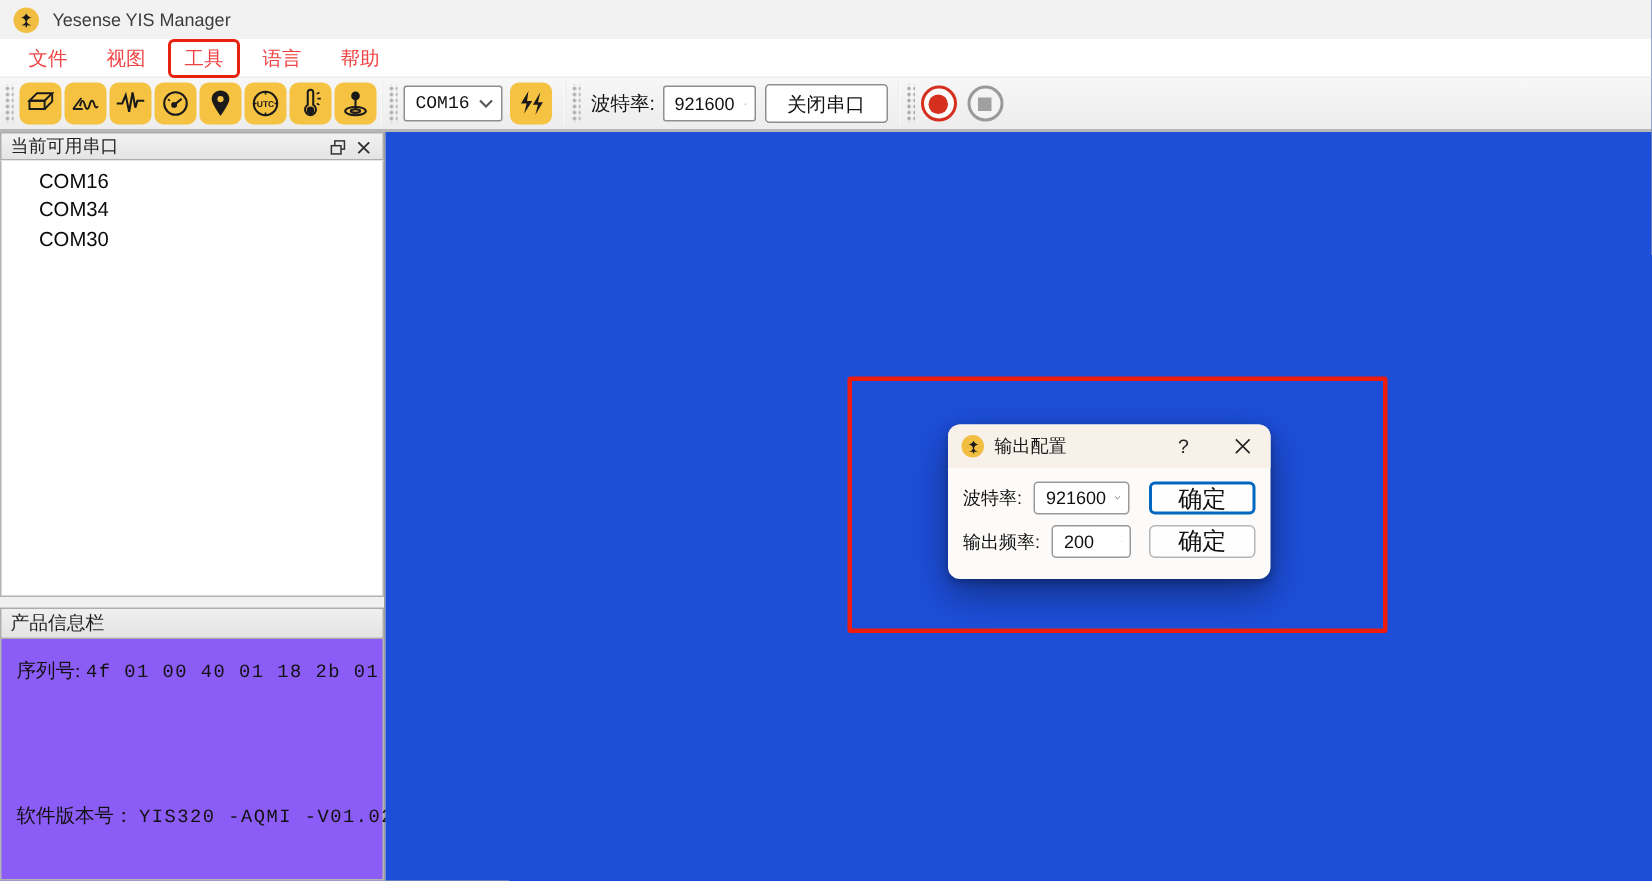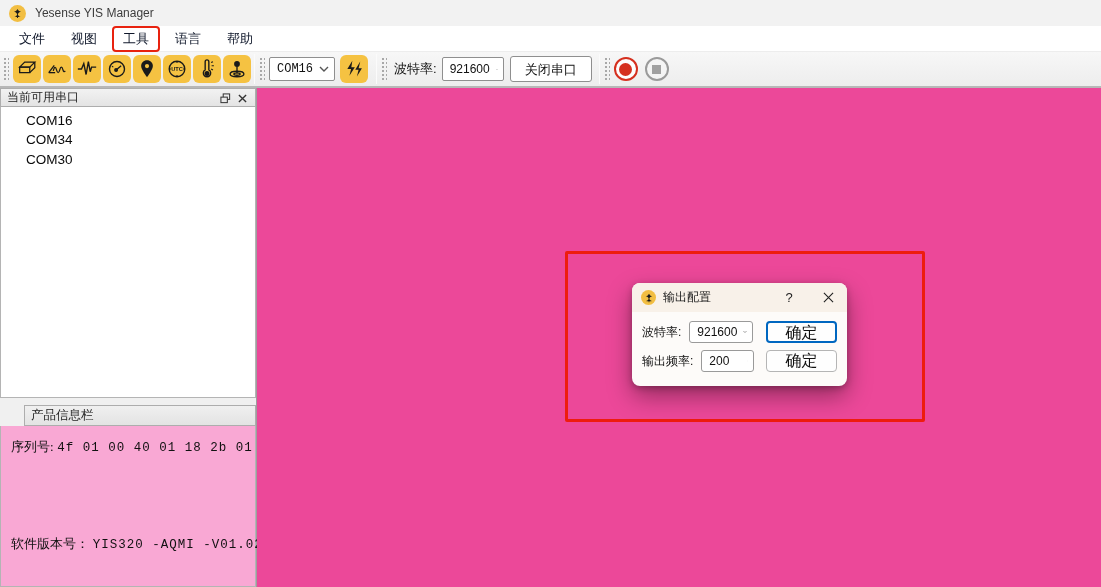--- a/index.html
+++ b/index.html
@@ -8,21 +8,21 @@
   .window { width:1101px; height:587px; display:flex; flex-direction:column; background:#f2f2f2; }
 
   
   .titlebar { height:26px; background:#f2f2f2; display:flex; align-items:center; padding-left:9px; flex:none; }
   .logo-badge { width:17px; height:17px; border-radius:50%; background:#f2be42; display:flex; align-items:center; justify-content:center; margin-right:9px; }
   .logo-badge svg { display:block; }
   .titlebar-text { font-size:12px; color:#3c3c3c;text-align:center; }
 
   
   .menubar { height:26px; background:#ffffff; display:flex; align-items:center; padding-left:6px; flex:none; border-bottom:1px solid #ededed; }
-  .menu-item { font-size:13px; color:#0f172a; padding:2px 9px; margin:0 2px; border:2px solid transparent; border-radius:4px; cursor:default; }
+  .menu-item { font-size:13px; color:#ef4444; padding:2px 9px; margin:0 2px; border:2px solid transparent; border-radius:4px; cursor:default; }
   .menu-item.highlighted { border-color:#e8220f; }
 
   
   .toolbar { height:36px; background:linear-gradient(#f7f7f7,#ededed); border-bottom:2px solid #b7b7b7; display:flex; align-items:center; flex:none; }
   .grip { width:6px; height:26px; margin:0 4px 0 3px;
           background-image:radial-gradient(circle,#a8a8a8 1px,transparent 1.2px);
           background-size:4px 4px; background-position:0 1px; flex:none; }
   .tb-sep { width:1px; height:30px; background:#c4c4c4; border-right:1px solid #fbfbfb; margin:0 1px; flex:none; }
   .tb-btn { width:28px; height:28px; border-radius:6px; background:#f5c242; border:none;
             display:flex; align-items:center; justify-content:center; margin-right:2px; cursor:pointer; flex:none; }
@@ -48,30 +48,30 @@
   
   .dock { width:257px; flex:none; background:#f0f0f0; display:flex; flex-direction:column; border-right:1px solid #9e9e9e; }
   .dock-header { height:19px; background:linear-gradient(#f2f2f2,#e4e4e4); border:1px solid #adadad;
                  display:flex; align-items:flex-end; padding:0 4px 0 6px; flex:none; }
   .dock-header .ttl { font-size:12px; color:#1f1f1f; flex:1; }
   .dock-hbtn { width:17px; height:15px; display:flex; align-items:center; justify-content:center; cursor:pointer; background:none; border:none; }
   .port-list { height:291px; background:#ffffff; border:1px solid #b4b4b4; border-top:none; overflow:auto; padding-top:4px; flex:none; }
   .port-item { font-size:13.5px; color:#0a0a0a; padding-left:25px; line-height:19.3px; cursor:default; }
   .dock-gap { height:7px; flex:none; }
   .info-header { height:21px; background:linear-gradient(#f0f0f0,#e3e3e3); border:1px solid #adadad;
-                 display:flex; align-items:center; padding-left:6px; flex:none;margin-left:24px; }
+                 display:flex; align-items:center; padding-left:6px; flex:none; }
   .info-header .ttl { font-size:12.5px; color:#1f1f1f; }
-  .info-body { flex:1; background:#f9a8d4; border:1px solid #b4b4b4; border-top:none; padding:12px 10px 16px 10px; }
+  .info-body { flex:1; background:#8b5cf6; border:1px solid #b4b4b4; border-top:none; padding:12px 10px 16px 10px; }
   .info-line { font-size:13px; color:#111; white-space:nowrap; }
   .info-line .lbl { font-family:"Liberation Serif", serif; }
   .info-line .mono { font-family:"Liberation Mono", monospace; font-size:12.5px; letter-spacing:1px; }
   .info-line.serial { margin-bottom:79px; }
 
   
-  .workspace { flex:1; background:#ec4899; position:relative; min-width:0; }
+  .workspace { flex:1; background:#1d4ed8; position:relative; min-width:0; }
   .annotation { position:absolute; left:308px; top:163px; width:360px; height:171px;
                 border:3px solid #ee1c0e; border-radius:2px; pointer-events:none; }
 
   
   .dialog { position:absolute; left:375px; top:195px; width:215px; height:103px; border-radius:8px;
             background:#fdfbf9; box-shadow:0 10px 24px rgba(0,0,0,.38), 0 2px 6px rgba(0,0,0,.25); }
   .dialog-titlebar { height:29px; background:#f8f1e9; border-radius:8px 8px 0 0; display:flex; align-items:center; padding:0 6px 0 9px; }
   .dlg-logo { width:15px; height:15px; border-radius:50%; background:#f2be42; display:flex; align-items:center; justify-content:center; margin-right:7px; flex:none; }
   .dlg-title { font-size:12px; color:#1a1a1a; flex:1; }
   .dlg-help { width:24px; height:22px; border:none; background:none; font-size:13px; color:#222; cursor:pointer; margin-right:14px; }

